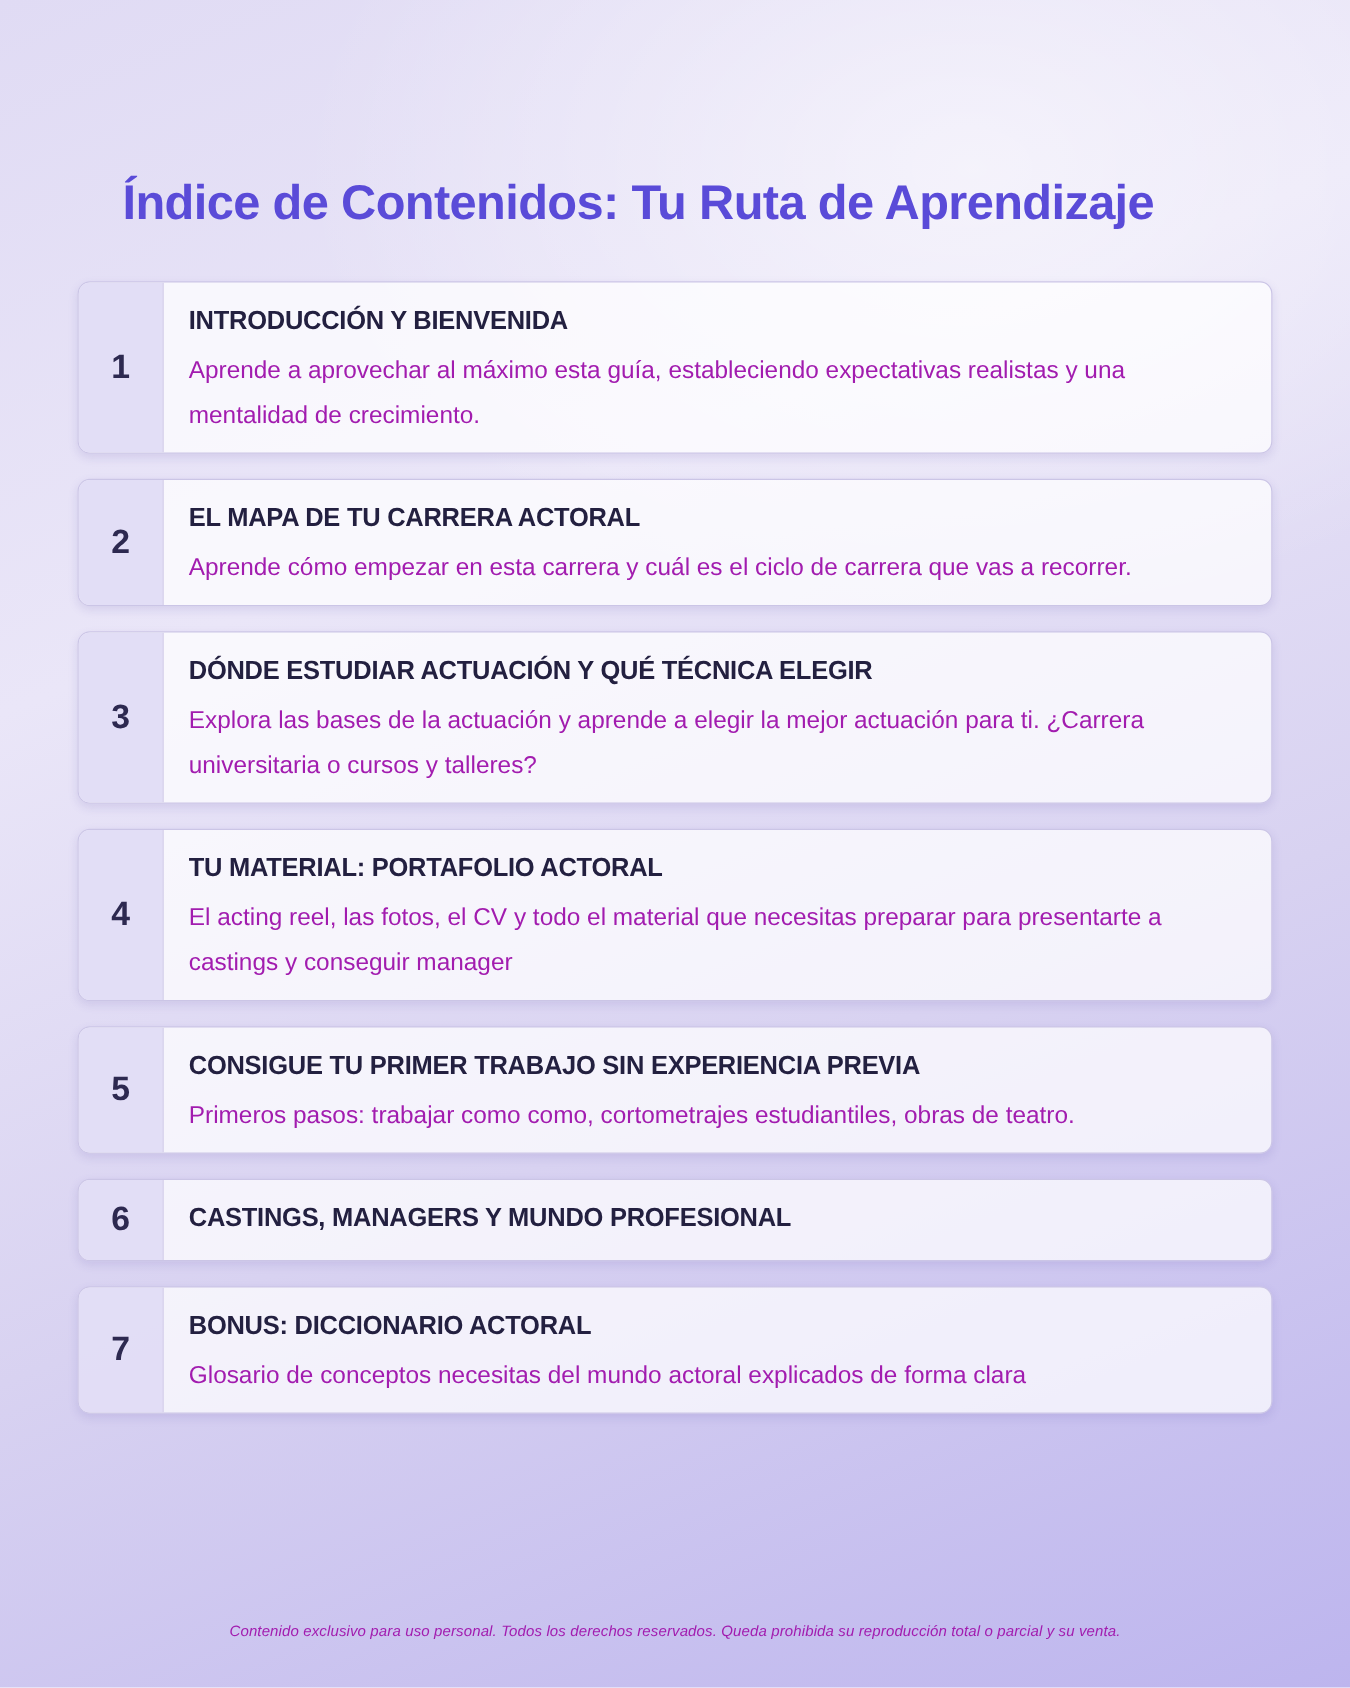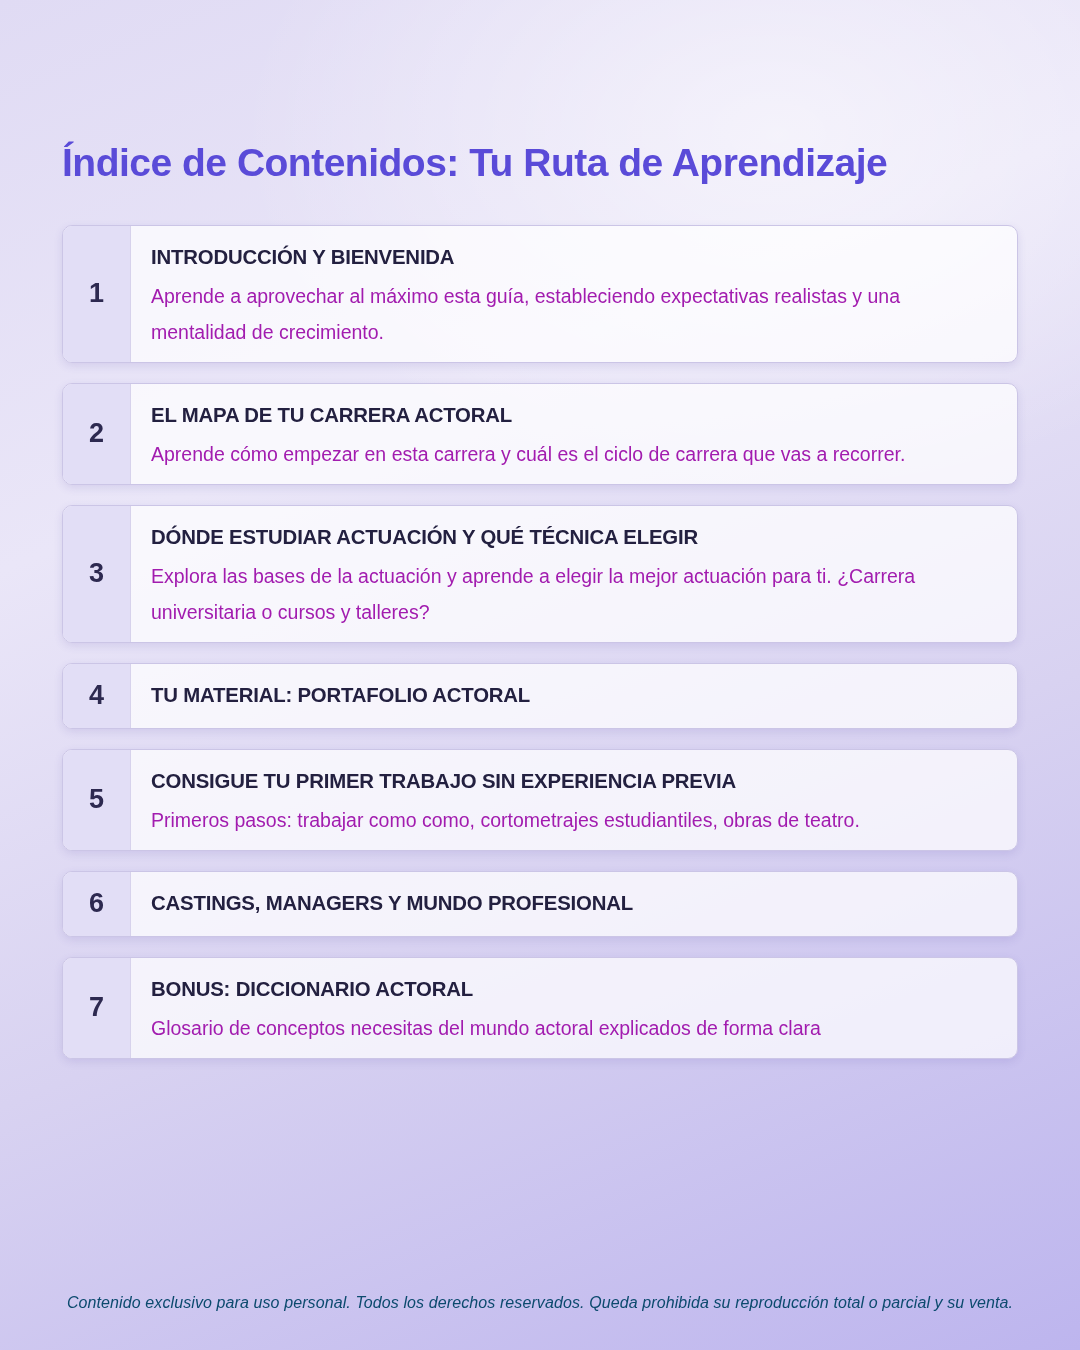--- a/index.html
+++ b/index.html
@@ -17,20 +17,21 @@
     padding: 140px 62px 0 62px;
     position: relative;
   }
   .page-title {
     font-size: 39px;
     font-weight: 800;
     letter-spacing: -0.5px;
     color: #5a4bd8;
     line-height: 1.2;
     margin-bottom: 38px;
+    margin-left: 36px;
   }
   .toc { display: flex; flex-direction: column; gap: 20px; }
   .card {
     display: flex;
     align-items: stretch;
     border: 1px solid #cbc5e6;
     border-radius: 10px;
     overflow: hidden;
     box-shadow: 0 3px 8px rgba(90, 75, 170, 0.14);
     background: rgba(255,255,255,0.72);
@@ -61,23 +62,23 @@
     font-size: 19.5px;
     line-height: 36px;
     color: #a21caf;
   }
   .page-footer {
     position: absolute;
     left: 62px;
     right: 62px;
     bottom: 38px;
     text-align: center;
-    font-size: 16px;
+    font-size: 12px;
     font-style: italic;
-    color: #0c4a6e;
+    color: #a21caf;
     letter-spacing: 0.1px;
   }
 </style>
 </head>
 <body>
 
 <div class="page">
 
   <h1 class="page-title">Índice de Contenidos: Tu Ruta de Aprendizaje</h1>
 
@@ -104,20 +105,21 @@
       <div class="card-body">
         <h2 class="card-title">DÓNDE ESTUDIAR ACTUACIÓN Y QUÉ TÉCNICA ELEGIR</h2>
         <p class="card-desc">Explora las bases de la actuación y aprende a elegir la mejor actuación para ti. ¿Carrera universitaria o cursos y talleres?</p>
       </div>
     </section>
 
     <section class="card">
       <div class="card-num">4</div>
       <div class="card-body">
         <h2 class="card-title">TU MATERIAL: PORTAFOLIO ACTORAL</h2>
+        <p class="card-desc">El acting reel, las fotos, el CV y todo el material que necesitas preparar para presentarte a castings y conseguir manager</p>
       </div>
     </section>
 
     <section class="card">
       <div class="card-num">5</div>
       <div class="card-body">
         <h2 class="card-title">CONSIGUE TU PRIMER TRABAJO SIN EXPERIENCIA PREVIA</h2>
         <p class="card-desc">Primeros pasos: trabajar como como, cortometrajes estudiantiles, obras de teatro.</p>
       </div>
     </section>

